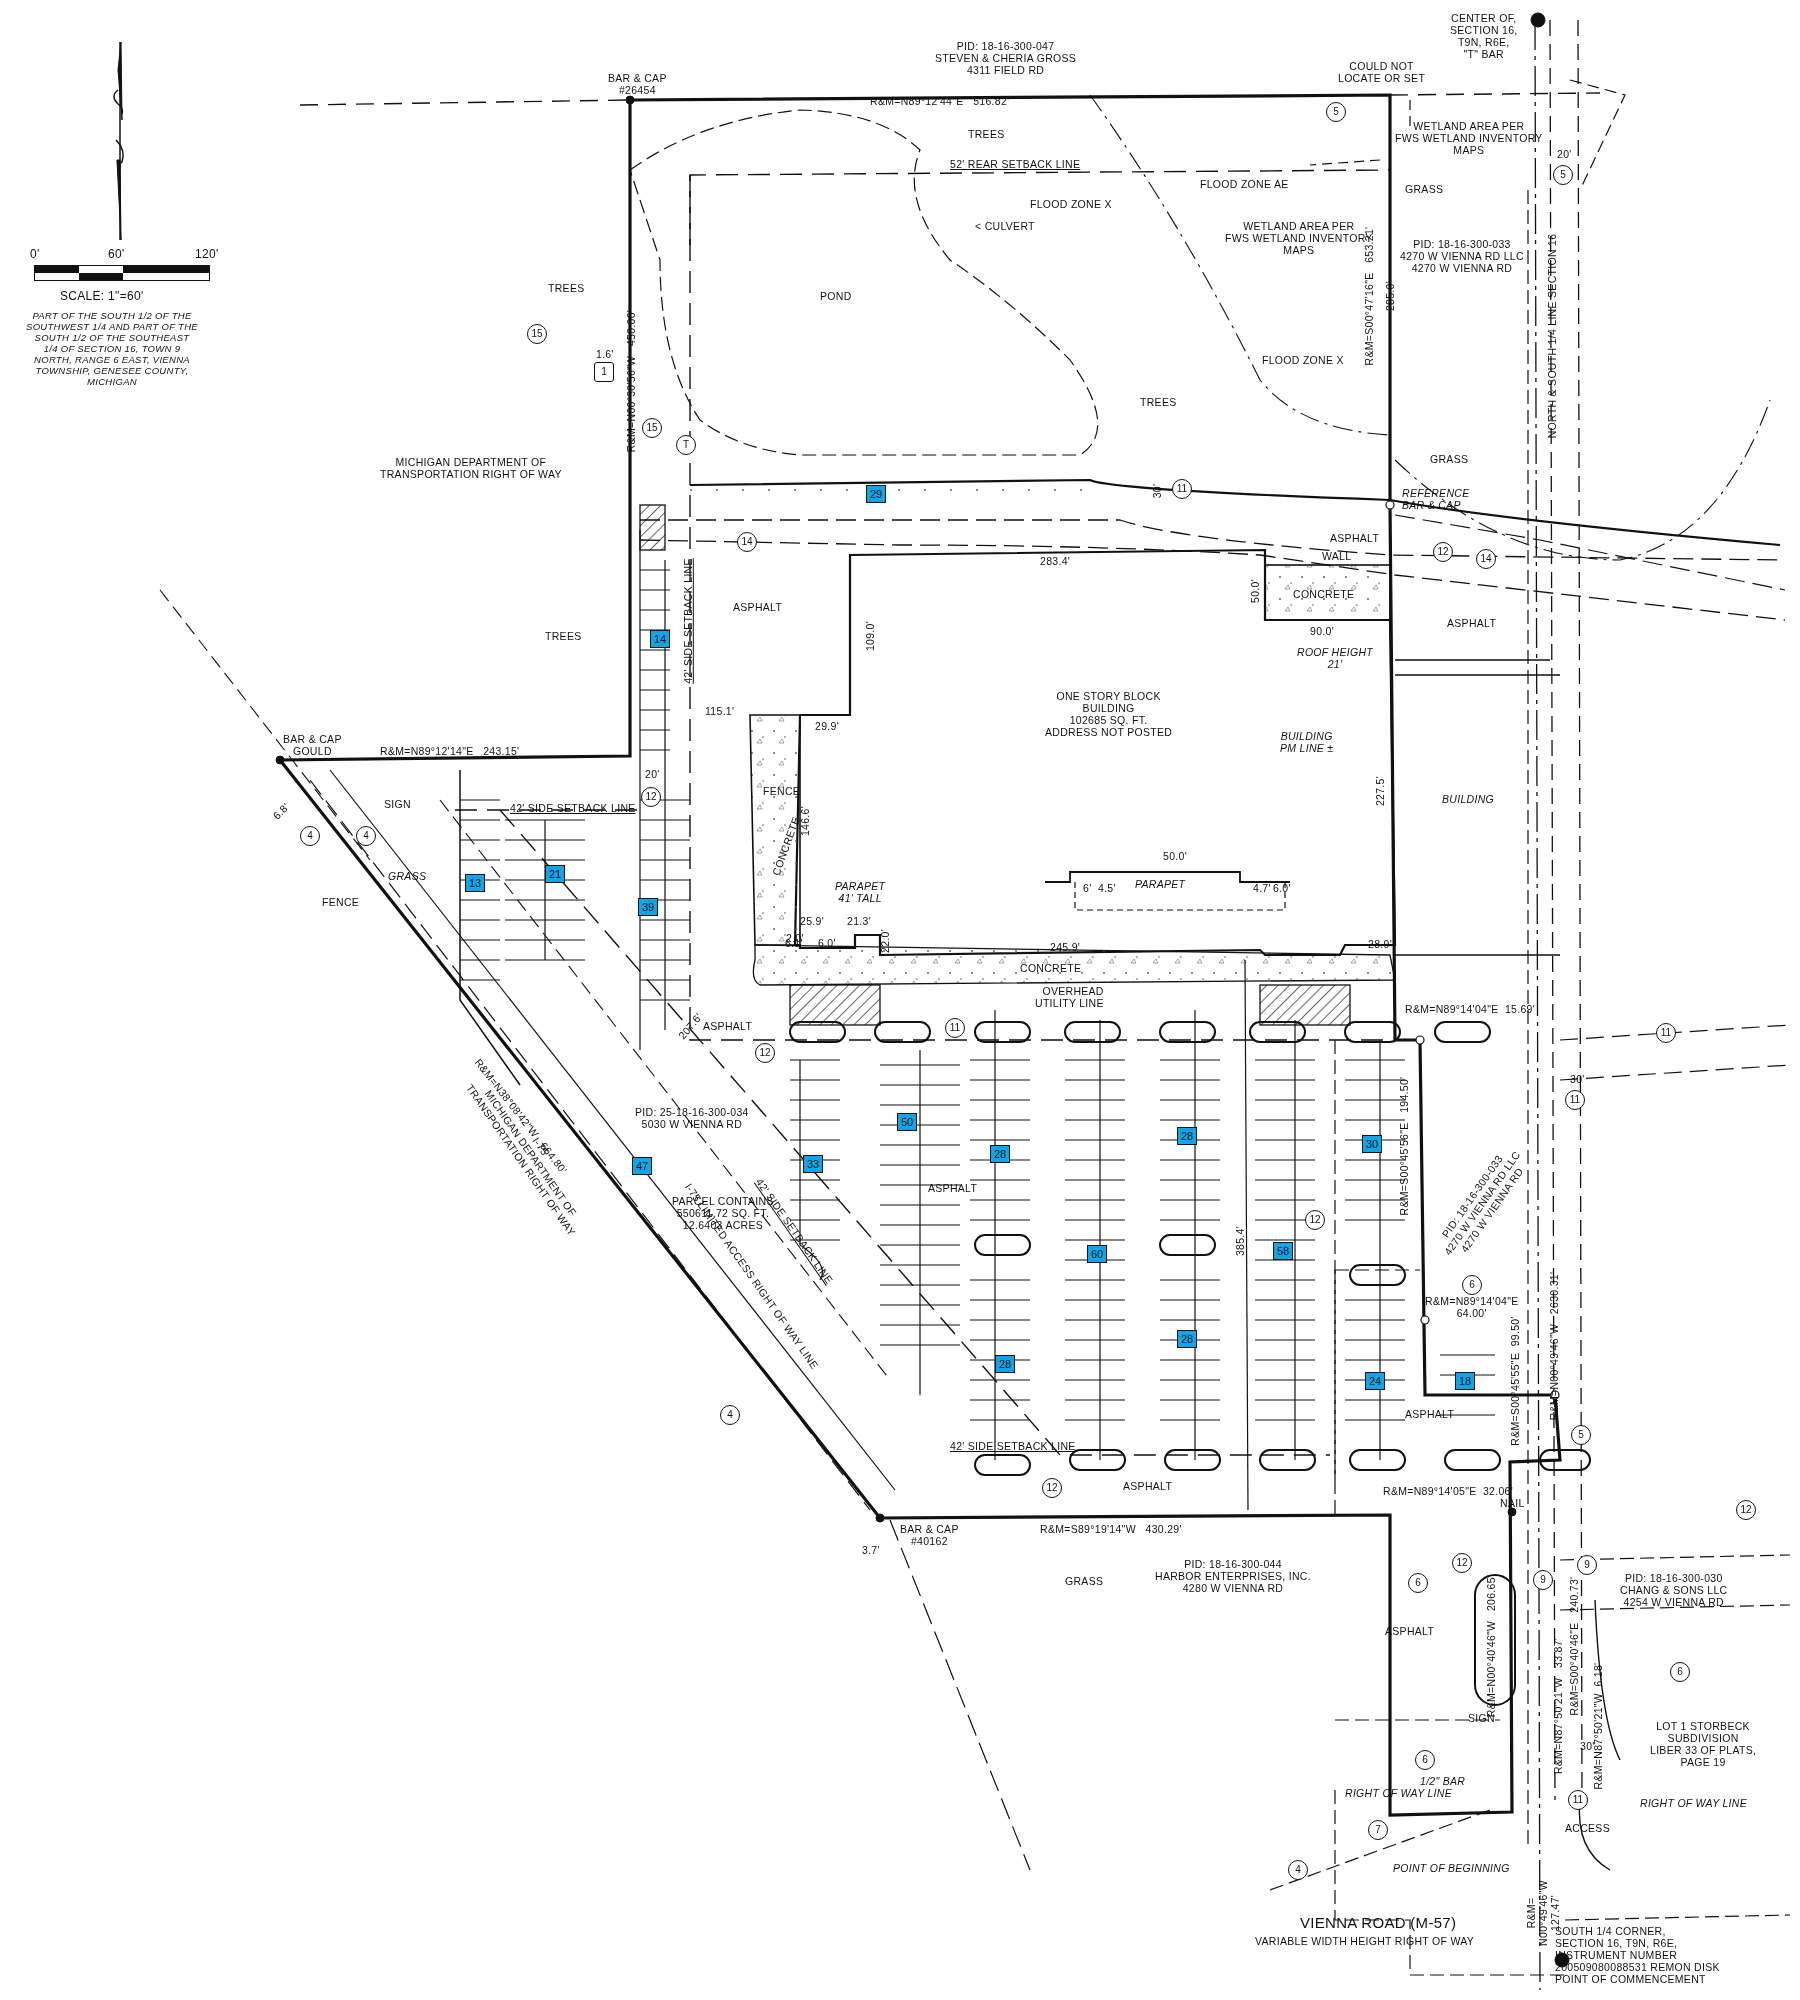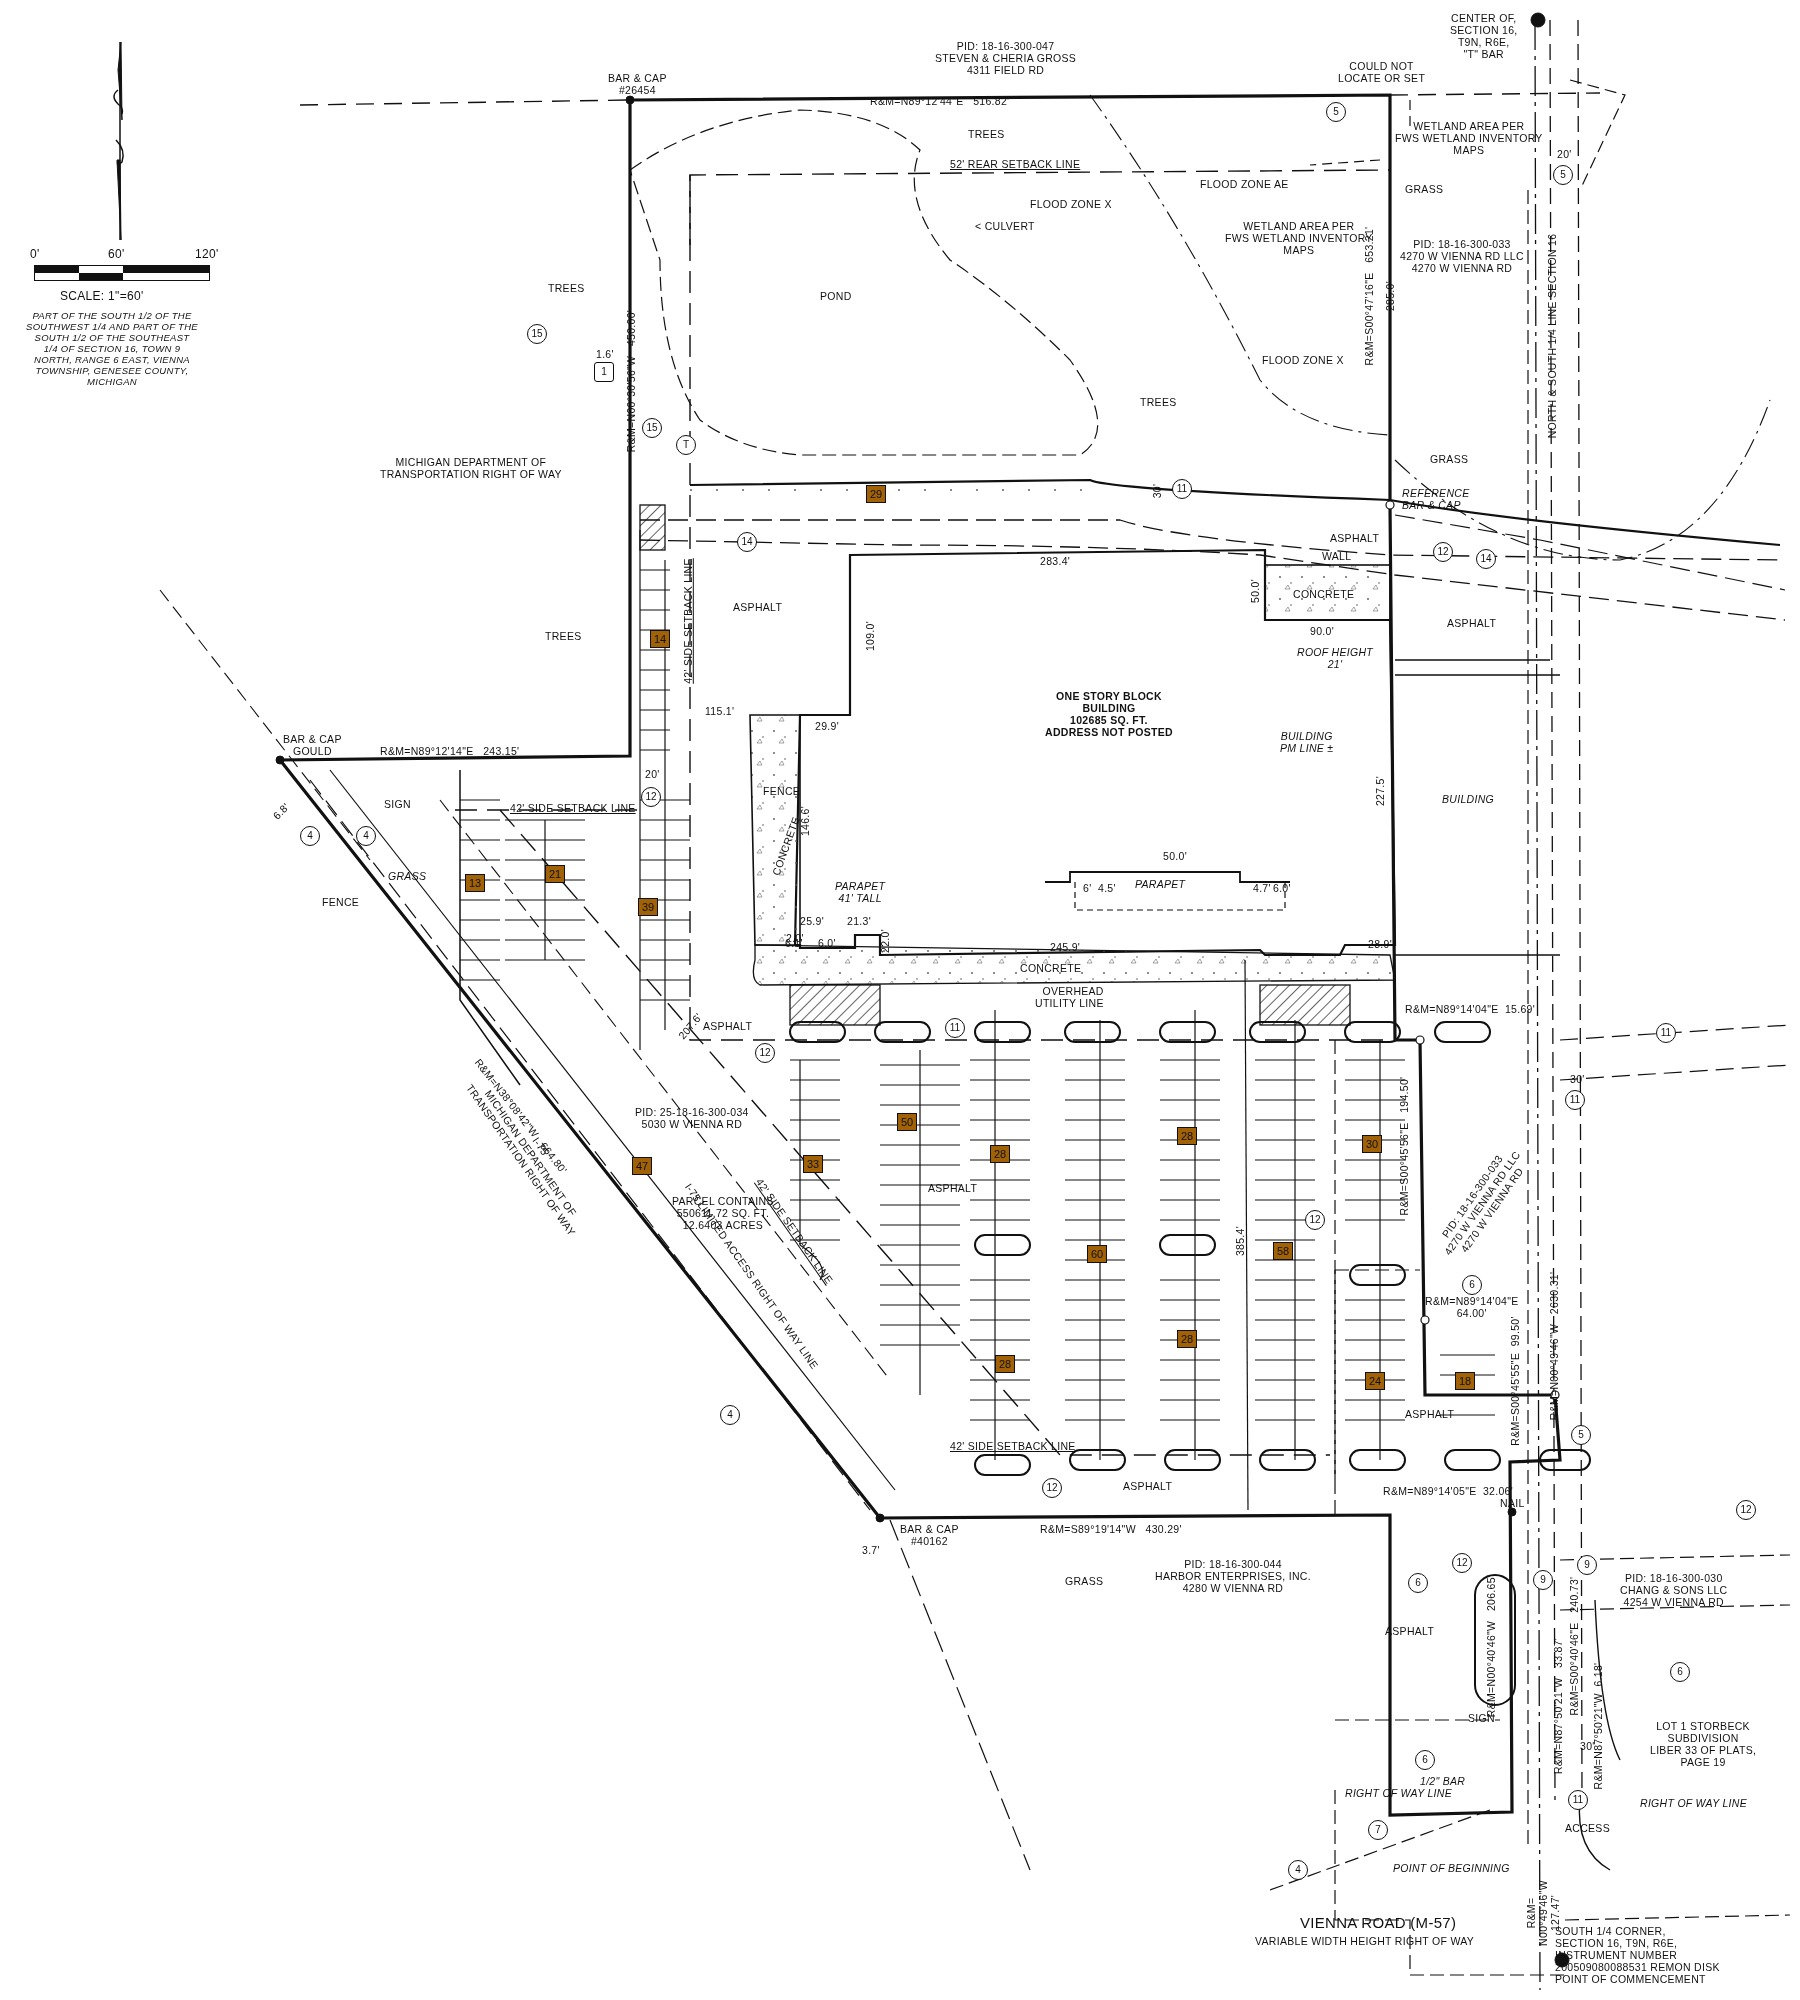--- a/index.html
+++ b/index.html
@@ -4,21 +4,21 @@
 <style>
   html,body{margin:0;padding:0;background:#fff;}
   body{width:1800px;height:2000px;position:relative;overflow:hidden;font-family:"Liberation Sans",sans-serif;color:#111;}
   svg#plan{position:absolute;left:0;top:0;}
   .lbl{position:absolute;font-family:"Liberation Sans",sans-serif;font-size:10.5px;line-height:12px;color:#111;text-align:center;white-space:pre;letter-spacing:0.3px;}
   .lbl.i{font-style:italic;}
   .lbl.lg{font-size:15px;line-height:16px;}
   .lbl.md{font-size:12px;line-height:13px;}
   .rot90{transform-origin:center center;transform:rotate(-90deg);}
   .tag{position:absolute;width:18px;height:18px;border:1.3px solid #111;border-radius:50%;font-size:10px;line-height:18px;text-align:center;background:#fff;font-family:"Liberation Sans",sans-serif;}
-  .box{position:absolute;border:1.3px solid #111;background:#a16207;font-size:11px;line-height:16px;padding:0 3px;text-align:center;font-family:"Liberation Sans",sans-serif;}
+  .box{position:absolute;border:1.3px solid #111;background:#0ea5e9;font-size:11px;line-height:16px;padding:0 3px;text-align:center;font-family:"Liberation Sans",sans-serif;}
   .legend{position:absolute;left:20px;top:40px;width:220px;}
   .scalebar{position:absolute;left:34px;top:265px;width:176px;height:16px;border:1.3px solid #111;box-sizing:border-box;}
   .sb{position:absolute;height:7px;background:#111;}
 </style>
 </head>
 <body>
 
 <svg id="plan" width="1800" height="2000" viewBox="0 0 1800 2000">
   <defs>
     <pattern id="hatch" width="8" height="8" patternUnits="userSpaceOnUse" patternTransform="rotate(45)">
@@ -297,21 +297,21 @@
 <span class="lbl" style="left:640px;top:1270px;transform:rotate(55deg);">I-75 LIMITED ACCESS RIGHT OF WAY LINE</span>
 <span class="lbl rot90" style="left:1450px;top:330px;">NORTH &amp; SOUTH 1/4 LINE SECTION 16</span>
 <span class="lbl i" style="left:1345px;top:1787px;">RIGHT OF WAY LINE</span>
 <span class="lbl i" style="left:1640px;top:1797px;">RIGHT OF WAY LINE</span>
 <span class="lbl" style="left:1565px;top:1822px;">ACCESS</span>
 <span class="lbl" style="left:1035px;top:985px;text-align:right;">OVERHEAD
 UTILITY LINE</span>
 <span class="lbl lg" style="left:1300px;top:1915px;">VIENNA ROAD (M-57)</span>
 <span class="lbl" style="left:1255px;top:1935px;">VARIABLE WIDTH HEIGHT RIGHT OF WAY</span>
 
-<span class="lbl" style="left:1045px;top:690px;font-weight:bold;">ONE STORY BLOCK
+<span class="lbl" style="left:1045px;top:690px;">ONE STORY BLOCK
 BUILDING
 102685 SQ. FT.
 ADDRESS NOT POSTED</span>
 <span class="lbl i" style="left:1297px;top:646px;">ROOF HEIGHT
 21'</span>
 <span class="lbl i" style="left:1280px;top:730px;">BUILDING
 PM LINE ±</span>
 <span class="lbl i" style="left:1135px;top:878px;">PARAPET</span>
 <span class="lbl i" style="left:835px;top:880px;">PARAPET
 41' TALL</span>

